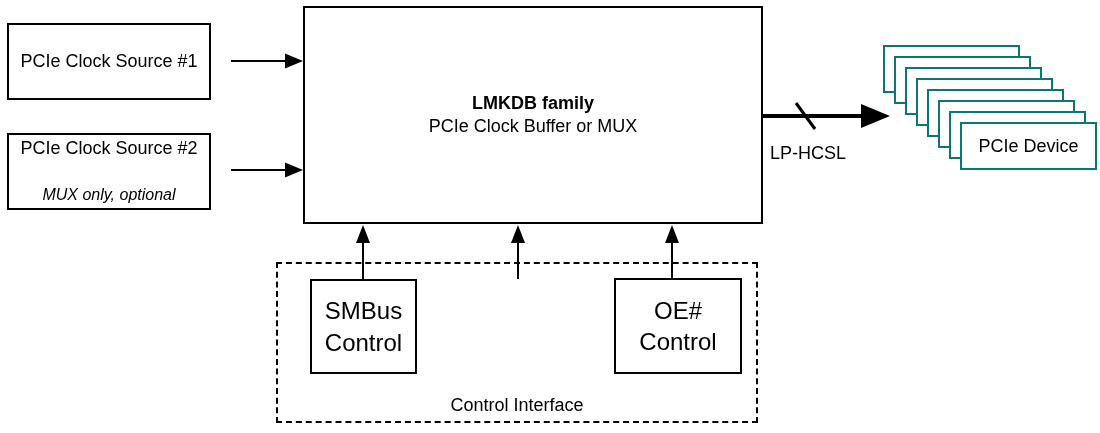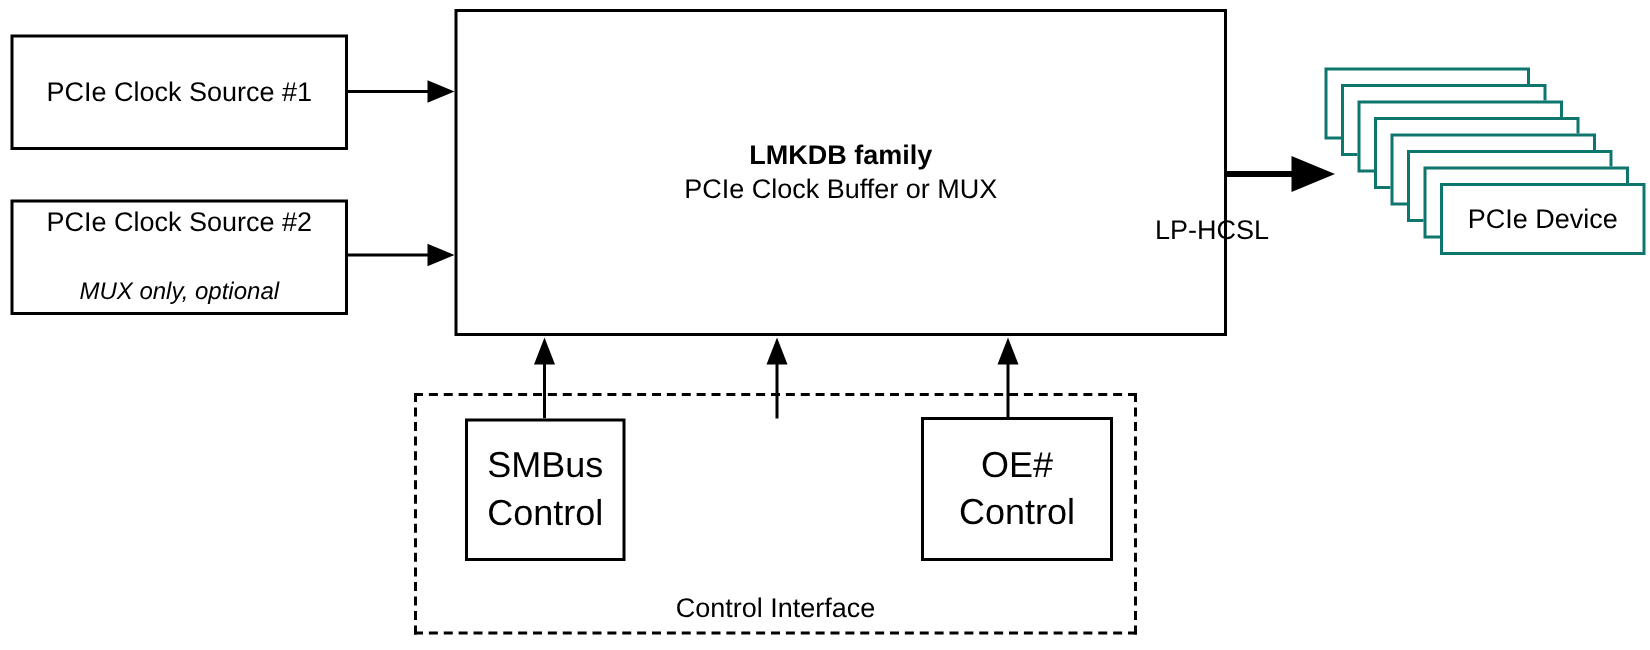--- a/index.html
+++ b/index.html
@@ -7,25 +7,25 @@
     position:relative; width:1100px; height:433px; background:#ffffff;
     font-family:"Liberation Sans", sans-serif; color:#000;
     overflow:hidden;
   }
   svg.wires { position:absolute; left:0; top:0; width:1100px; height:433px; pointer-events:none; }
   .box {
     position:absolute; box-sizing:border-box; border:2px solid #000; background:#fff;
     display:flex; flex-direction:column; align-items:center; justify-content:center;
     text-align:center; line-height:1.22;
   }
-  .src-box { left:7px; width:225px; height:77px; font-size:18px; }
+  .src-box { left:7px; width:204px; height:77px; font-size:18px; }
   .src-box.s1 { top:23px; }
   .src-box.s2 { top:133px;gap:25px; }
   .src-note { font-style:italic; font-size:16px; }
-  .main-box { left:303px; top:6px; width:515px; height:218px; font-size:18px; line-height:1.3; }
+  .main-box { left:303px; top:6px; width:460px; height:218px; font-size:18px; line-height:1.3; }
   .main-title { font-weight:bold; }
   .bus-label { position:absolute; left:758px; top:143px; width:100px; text-align:center; font-size:18px; }
   .stack { position:absolute; left:883px; top:45px; width:217px; height:128px; }
   .stack-box {
     position:absolute; box-sizing:border-box; width:137px; height:48px;
     border:2px solid #0f766e; background:#fff;
     display:flex; align-items:center; justify-content:center; font-size:18px;
   }
   .ctrl-dashed {
     position:absolute; left:276px; top:262px; width:482px; height:161px;

